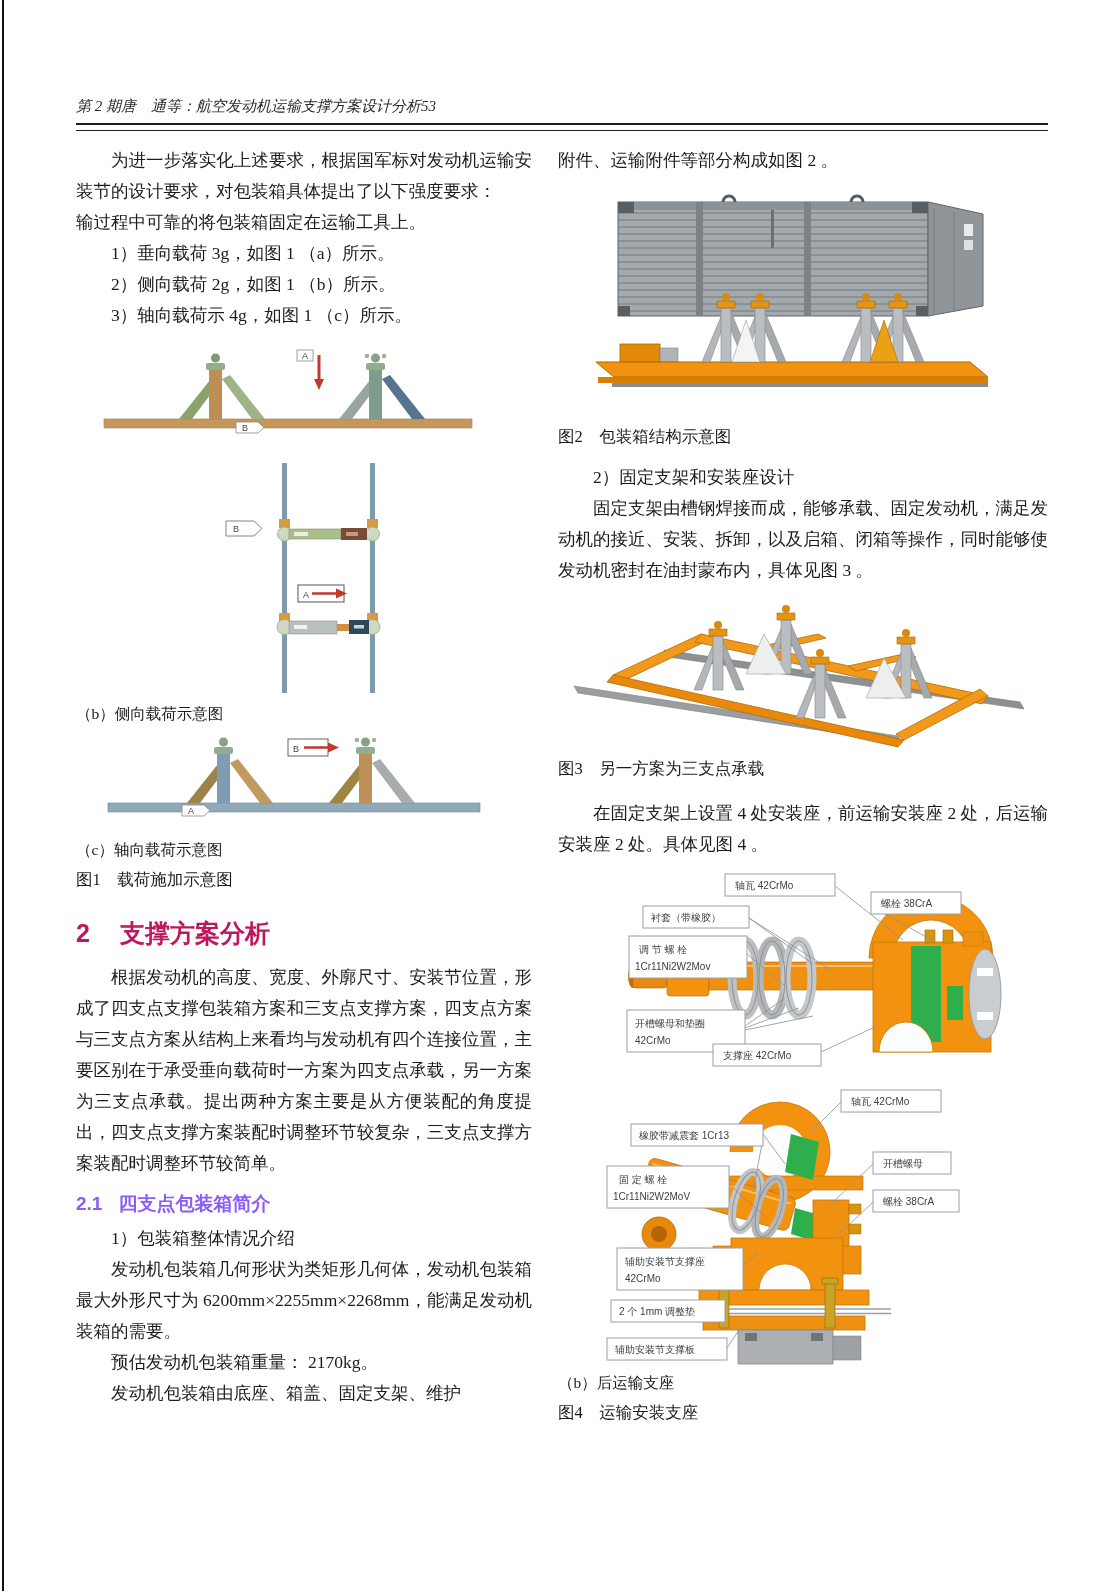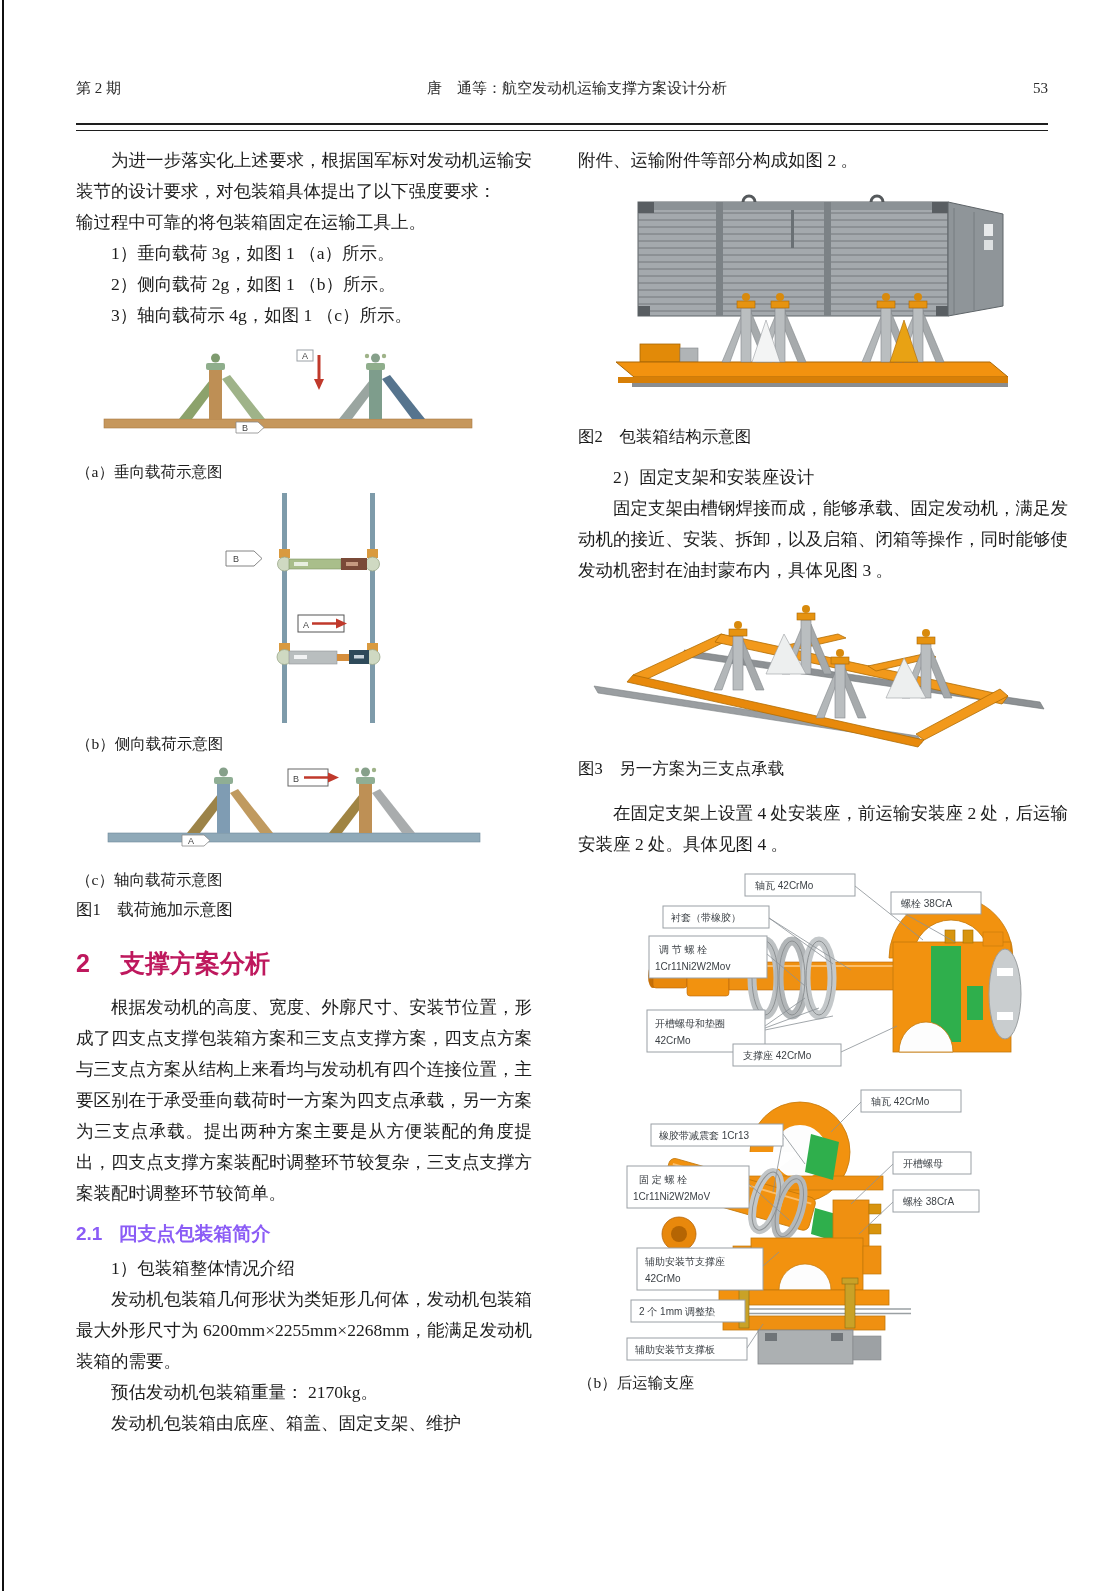--- a/index.html
+++ b/index.html
@@ -1,25 +1,25 @@
 <!DOCTYPE html>
 <html><head>
 <meta charset="utf-8">
 <style>
   html,body{margin:0;padding:0;background:#e9e9e9;}
   .page{position:relative;width:1118px;height:1591px;background:#ffffff;margin:0 auto;
         font-family:"Liberation Serif","DejaVu Serif",serif;color:#1c1c1c;overflow:hidden;}
   .scan-edge{position:absolute;left:2px;top:0;width:2px;height:1591px;background:#101010;}
-  .header-row{position:absolute;top:79px;left:76px;width:972px;display:flex;
-              justify-content:space-between;align-items:baseline;font-size:15px;color:#2a2a2a;}
+  .header-row{position:absolute;top:97px;left:76px;width:972px;display:flex;
+              align-items:baseline;font-size:15px;color:#2a2a2a;font-style:italic;}
   .header-rule{position:absolute;top:123px;left:76px;width:972px;height:5px;
                border-top:2.5px solid #1e1e1e;border-bottom:1.5px solid #1e1e1e;}
   .col{position:absolute;top:145px;}
   .col-left{left:76px;width:456px;}
-  .col-right{left:578px;width:490px;}
+  .col-right{left:558px;width:490px;}
   p.body{margin:0;font-size:17.5px;line-height:31px;text-align:justify;}
   .indent{text-indent:2em;}
   .req{padding-left:2em;}
   .fig-caption{font-size:15.5px;text-align:left;margin:4px 0 2px 0;line-height:26px;}
   .fig-caption.main{font-size:16.5px;}
   .h-section{font-family:"Liberation Sans","DejaVu Sans",sans-serif;font-weight:bold;
              font-size:25px;margin:24px 0 12px 0;color:#be185d;}
   .h-section .num{margin-right:30px;}
   .h-sub{font-family:"Liberation Sans","DejaVu Sans",sans-serif;font-weight:bold;
          font-size:19px;margin:12px 0 6px 0;color:#8b5cf6;}
@@ -72,21 +72,20 @@
         <rect x="221" y="7" width="16" height="11" class="lblbox"></rect>
         <text x="226" y="15.5" class="flagtxt">A</text>
         <line x1="243" y1="12" x2="243" y2="38" stroke="#C0392B" stroke-width="3"></line>
         <polygon points="238,36 248,36 243,47" fill="#C0392B"></polygon>
       </g>
       <g>
         <polygon points="160,79 182,79 188,84.5 182,90 160,90" fill="#ffffff" stroke="#888" stroke-width="0.8"></polygon>
         <text x="166" y="87.5" class="flagtxt">B</text>
       </g>
     </svg>
-    <div class="fig-caption">（a）垂向载荷示意图</div>
 
     <svg class="fig" width="456" height="238" viewBox="0 0 456 238" style="margin-top:4px;">
       <rect x="206" y="4" width="5" height="230" fill="#7E9BAA"></rect>
       <rect x="294" y="4" width="5" height="230" fill="#7E9BAA"></rect>
       <rect x="203" y="60" width="11" height="9" fill="#D99A3F"></rect>
         <rect x="291" y="60" width="11" height="9" fill="#D99A3F"></rect>
       <rect x="203" y="154" width="11" height="9" fill="#D99A3F"></rect>
         <rect x="291" y="154" width="11" height="9" fill="#D99A3F"></rect>
       <g>
         <circle cx="208.5" cy="75" r="7" fill="#CFD9C2" stroke="#9AA88A" stroke-width="0.8"></circle>
@@ -414,14 +413,15 @@
       <g>
         <rect x="38" y="218" width="114" height="22" class="lblbox"></rect>
         <text x="46" y="233" class="lbltxt">2 个 1mm 调整垫</text>
       </g>
       <g>
         <rect x="34" y="256" width="120" height="22" class="lblbox"></rect>
         <text x="42" y="271" class="lbltxt">辅助安装节支撑板</text>
       </g>
     </svg>
     <div class="fig-caption">（b）后运输支座</div>
+    <div class="fig-caption main">图4　运输安装支座</div>
   </div>
 </div>
 
 </body></html>

